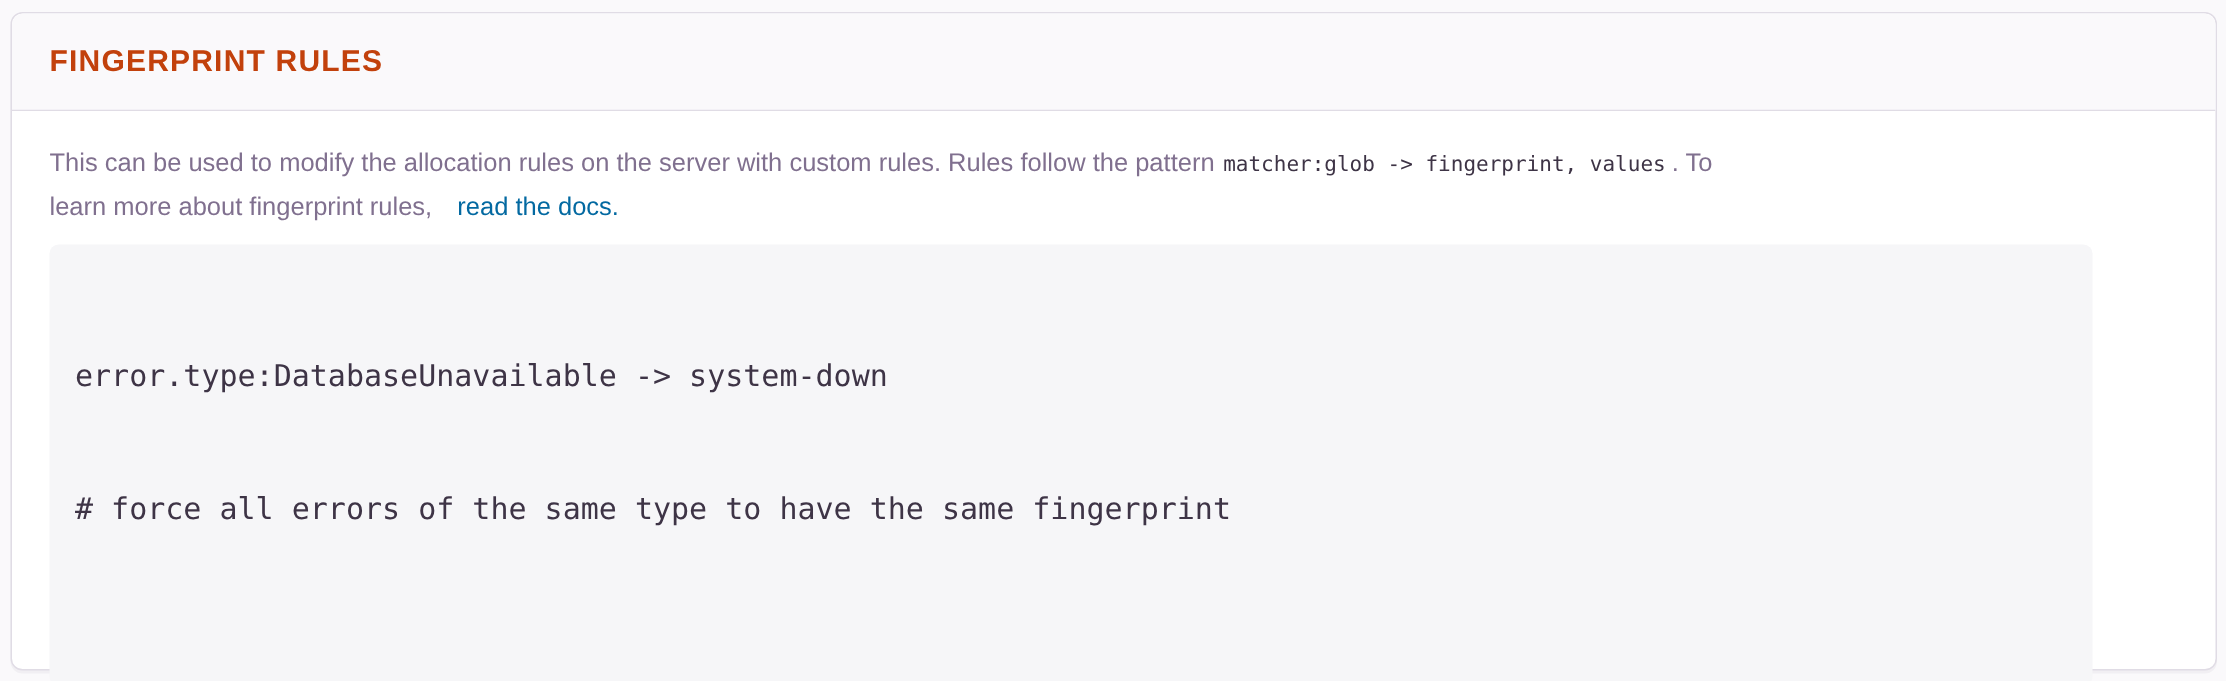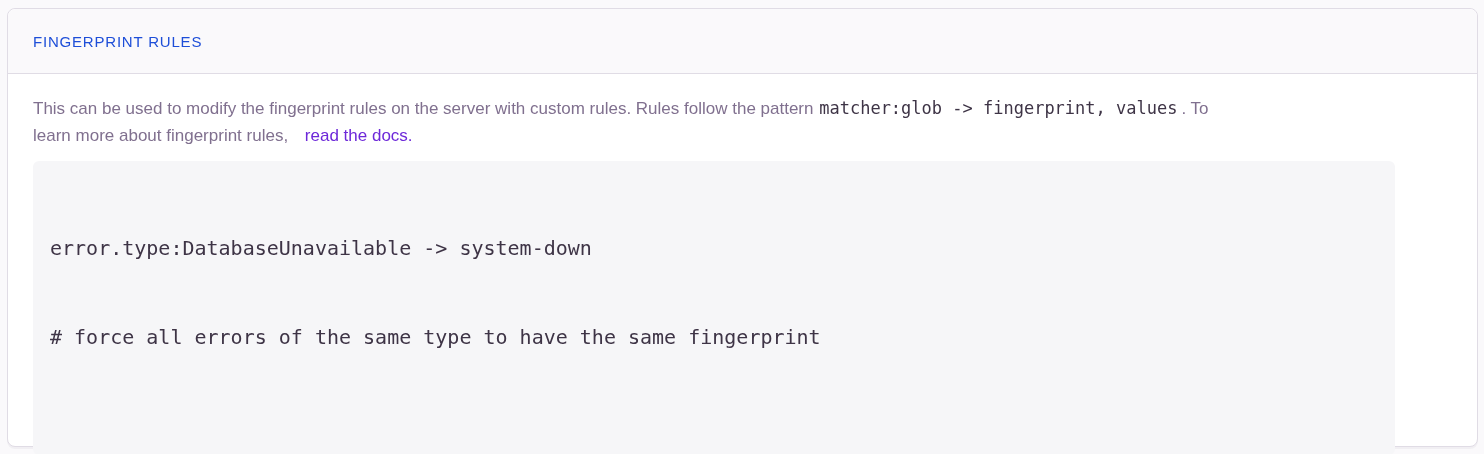--- a/index.html
+++ b/index.html
@@ -22,41 +22,41 @@
   .panel-header {
     height: 65px;
     display: flex;
     align-items: center;
     padding: 0 25px;
     background: #FAF9FB;
     border-bottom: 1px solid #E0DCE5;
     border-radius: 8px 8px 0 0;
   }
   .panel-title {
-    font-size: 15px;
-    font-weight: 400;
+    font-size: 20px;
+    font-weight: 700;
     letter-spacing: 0.8px;
-    color: #1d4ed8;
+    color: #c2410c;
   }
   .panel-body {
     padding: 21px 25px 27px 25px;
   }
   .description {
     font-size: 17px;
     line-height: 27px;
     color: #80708F;
   }
   .inline-code {
     font-family: "DejaVu Sans Mono", monospace;
-    font-size: 17px;
+    font-size: 14px;
     color: #3E3446;
     padding: 0 4px 0 1px;
   }
   .docs-link {
-    color: #6d28d9;
+    color: #0369a1;
     text-decoration: none;
     cursor: pointer;
     padding-left: 12px;
   }
   .example-block {
     margin: 12px 57px 13px 0;
     padding: 14px 17px;
     background: #F6F6F8;
     border-radius: 6px;
     font-family: "DejaVu Sans Mono", monospace;
@@ -71,21 +71,21 @@
 <body>
 
 <div class="panel">
 
   <div class="panel-header">
     <span class="panel-title">FINGERPRINT RULES</span>
   </div>
 
   <div class="panel-body">
 
-    <p class="description"><span>This can be used to modify the fingerprint rules on the server with custom rules. Rules follow the pattern </span><code class="inline-code">matcher:glob -&gt; fingerprint, values</code><span>. To</span><br><span>learn more about fingerprint rules, </span><a class="docs-link">read the docs.</a></p>
+    <p class="description"><span>This can be used to modify the allocation rules on the server with custom rules. Rules follow the pattern </span><code class="inline-code">matcher:glob -&gt; fingerprint, values</code><span>. To</span><br><span>learn more about fingerprint rules, </span><a class="docs-link">read the docs.</a></p>
 
     <div class="example-block">
       <div>error.type:DatabaseUnavailable -&gt; system-down</div>
       <div># force all errors of the same type to have the same fingerprint</div>
       
     </div>
 
   </div>
 </div>
 

